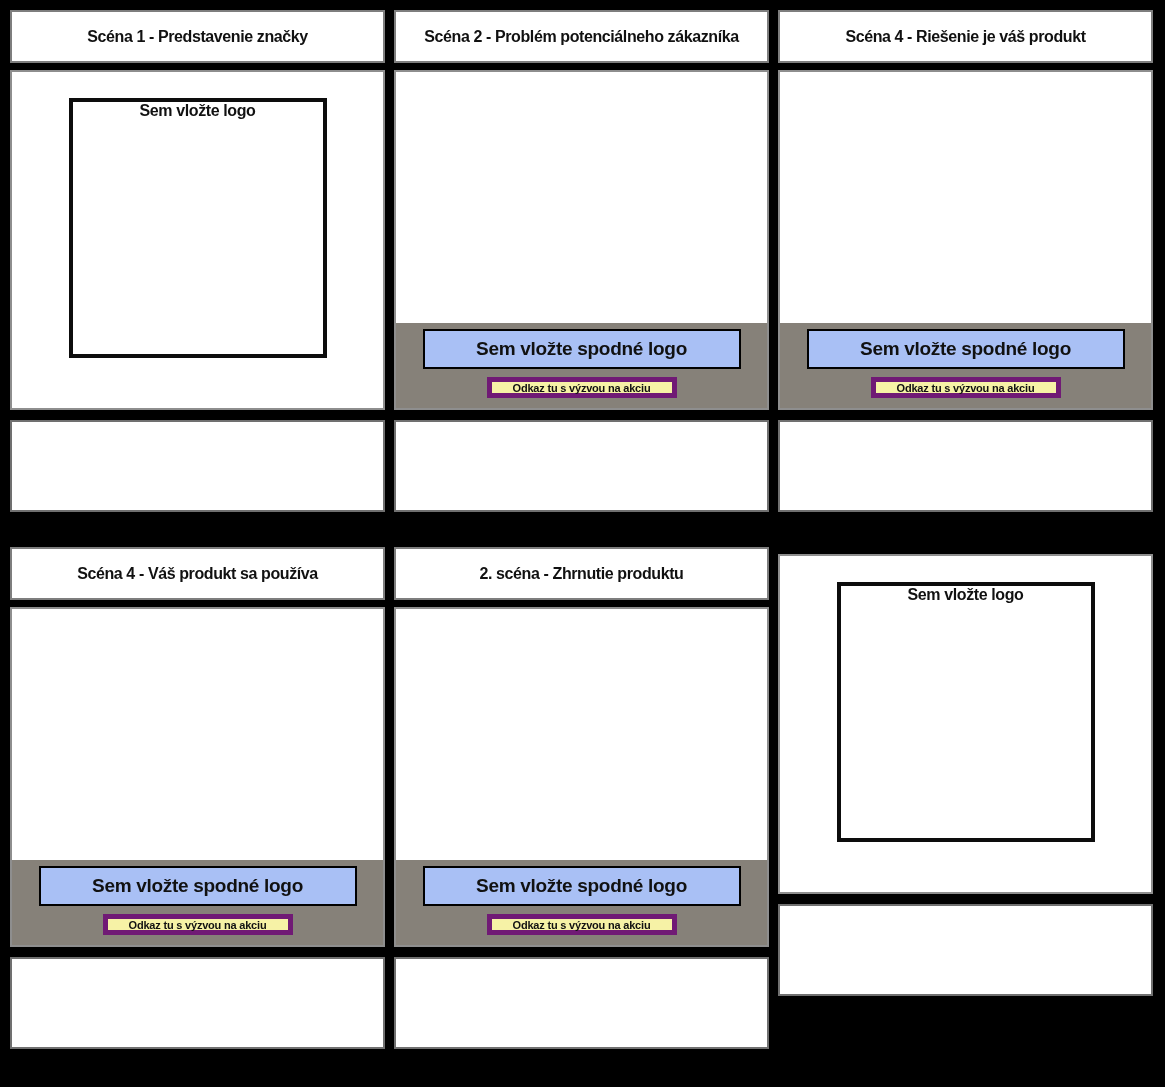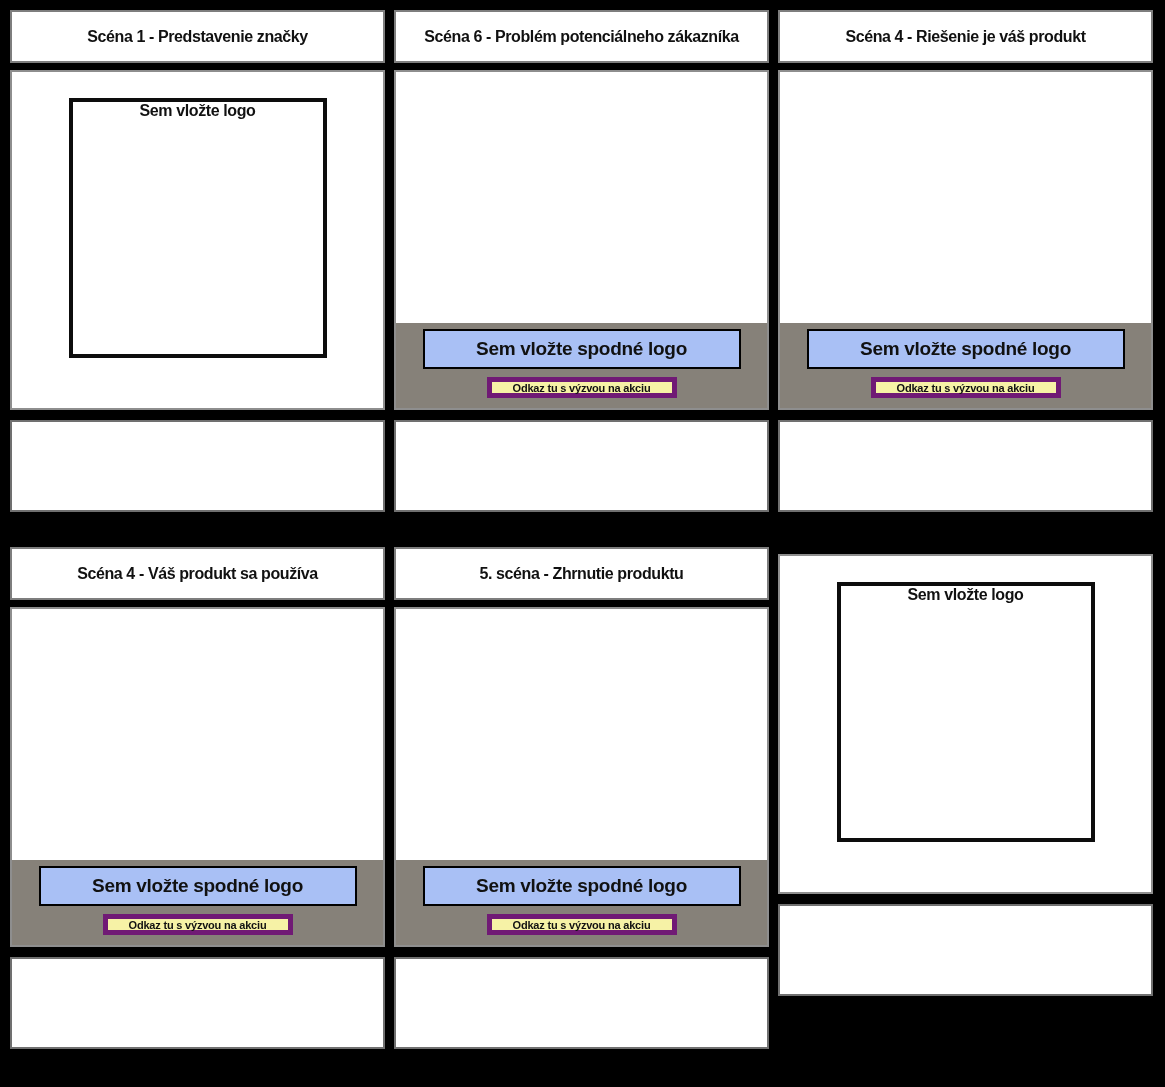--- a/index.html
+++ b/index.html
@@ -91,21 +91,21 @@
     <div class="title-bar">Scéna 1 - Predstavenie značky</div>
     <div class="panel">
       <div class="logo-box">
         <span>Sem vložte logo</span>
       </div>
     </div>
     <div class="desc-box"></div>
   </div>
 
   <div class="cell">
-    <div class="title-bar">Scéna 6 - Problém potenciálneho zákazníka</div>
+    <div class="title-bar">Scéna 2 - Problém potenciálneho zákazníka</div>
     <div class="panel">
       <div class="banner">
         <div class="bottom-logo-btn">Sem vložte spodné logo</div>
         <div class="cta-btn">Odkaz tu s výzvou na akciu</div>
       </div>
     </div>
     <div class="desc-box"></div>
   </div>
 
   <div class="cell">
@@ -124,21 +124,21 @@
     <div class="panel">
       <div class="banner">
         <div class="bottom-logo-btn">Sem vložte spodné logo</div>
         <div class="cta-btn">Odkaz tu s výzvou na akciu</div>
       </div>
     </div>
     <div class="desc-box"></div>
   </div>
 
   <div class="cell">
-    <div class="title-bar">5. scéna - Zhrnutie produktu</div>
+    <div class="title-bar">2. scéna - Zhrnutie produktu</div>
     <div class="panel">
       <div class="banner">
         <div class="bottom-logo-btn">Sem vložte spodné logo</div>
         <div class="cta-btn">Odkaz tu s výzvou na akciu</div>
       </div>
     </div>
     <div class="desc-box"></div>
   </div>
 
   <div class="cell">

